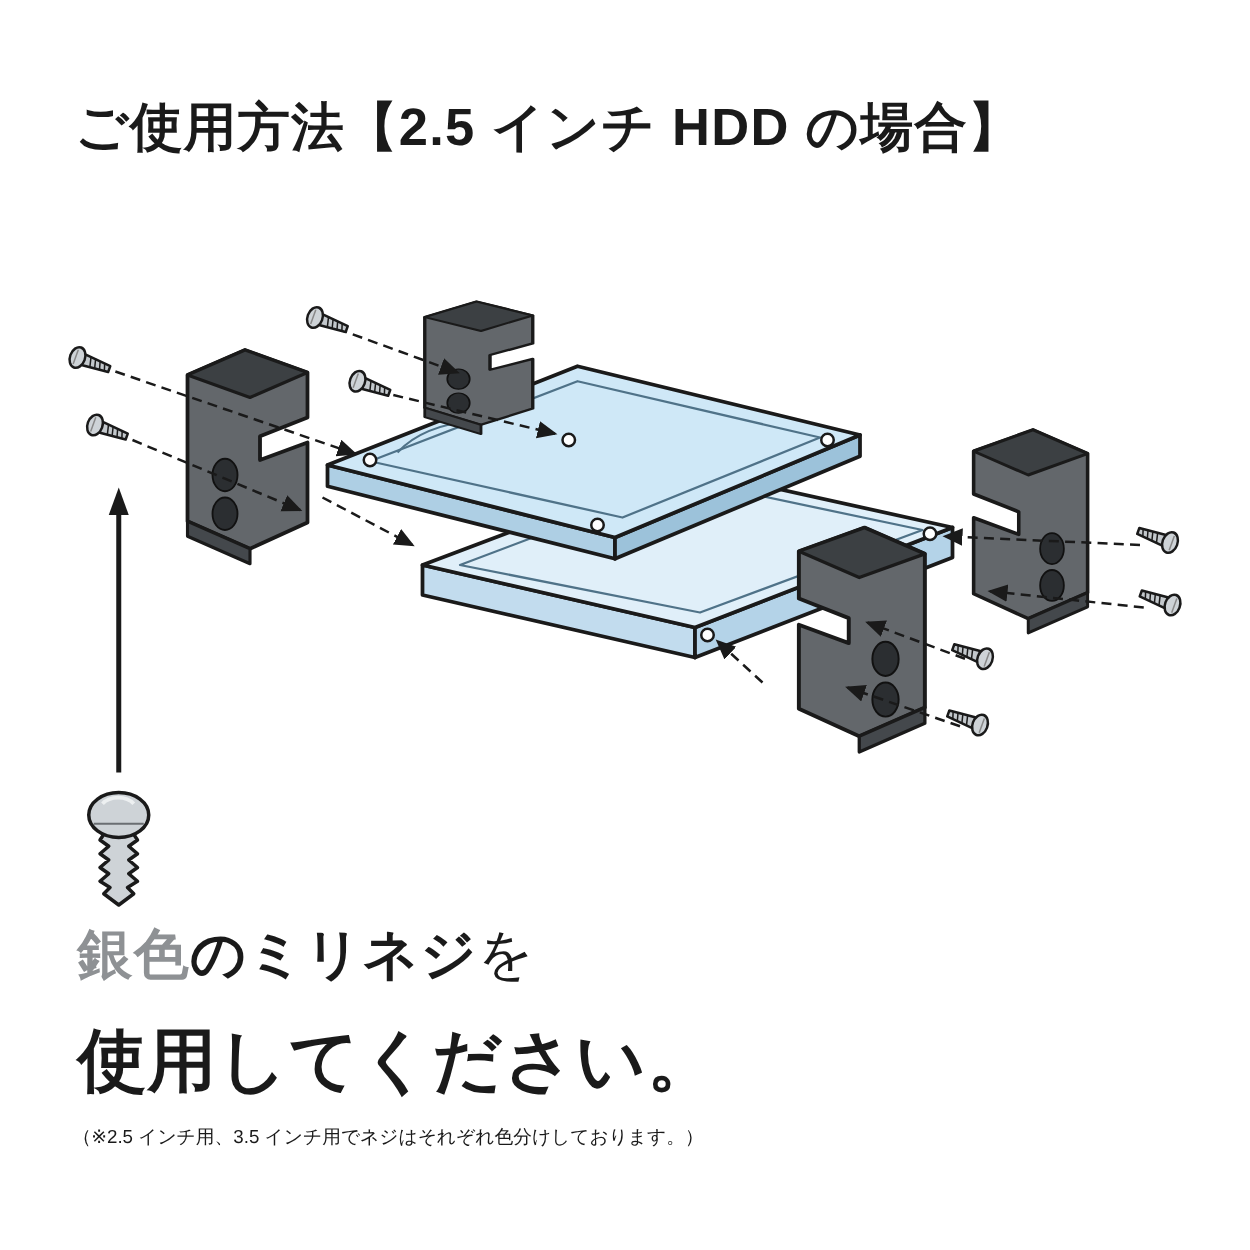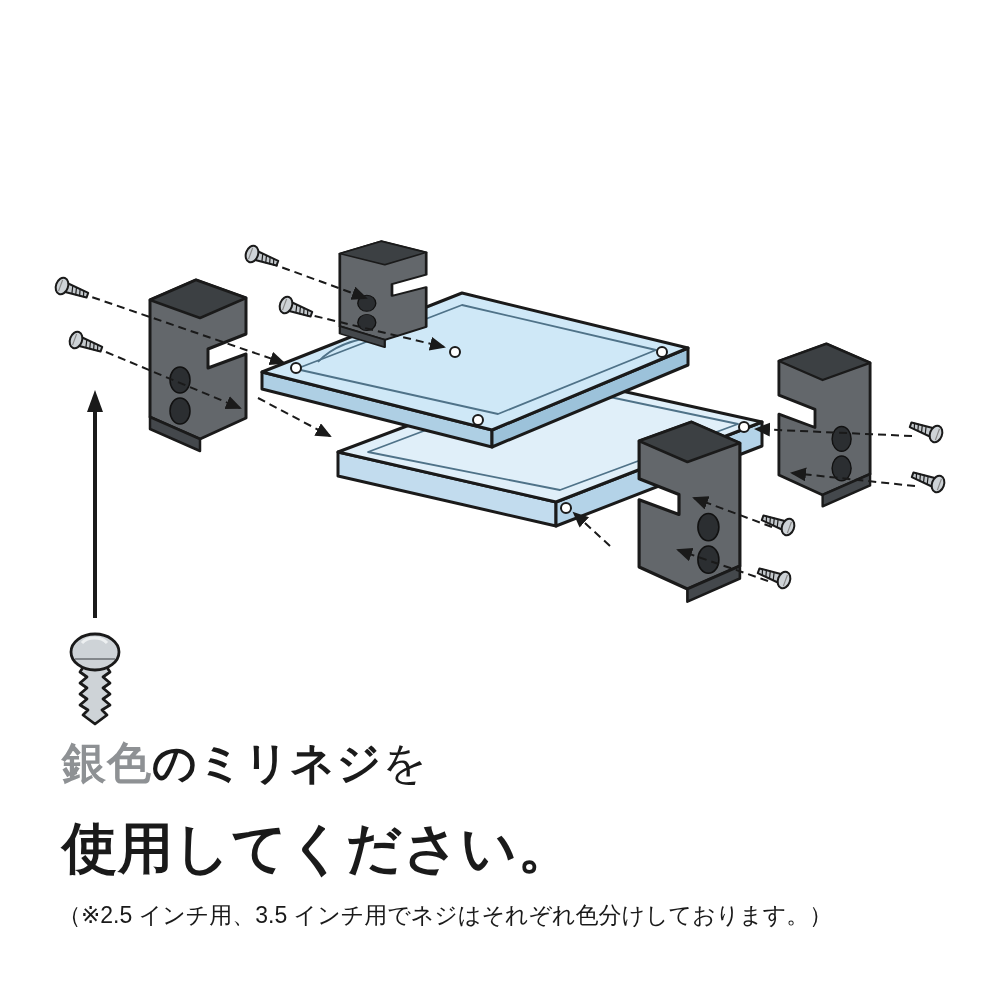--- a/index.html
+++ b/index.html
@@ -12,21 +12,21 @@
   }
   html,body{margin:0;padding:0;background:#fff;}
   body{font-family:"Liberation Sans","DejaVu Sans",sans-serif;color:#1a1a1a;}
   .page{position:relative;width:1000px;height:1000px;background:#fff;overflow:hidden;}
   .title{position:absolute;left:60px;top:74px;font-size:42px;font-weight:700;letter-spacing:1px;white-space:nowrap;}
   .diagram-svg{position:absolute;left:0;top:0;width:1000px;height:1000px;}
   .caption-line1{position:absolute;left:62px;top:734px;font-size:44px;font-weight:700;letter-spacing:1px;white-space:nowrap;}
   .caption-line1 .hl{color:var(--highlight_text);}
   .caption-line1 .reg{font-weight:400;}
   .caption-line2{position:absolute;left:62px;top:812px;font-size:55px;font-weight:700;letter-spacing:1px;white-space:nowrap;}
-  .caption-note{position:absolute;left:58px;top:900px;font-size:23px;font-weight:400;white-space:nowrap;}
+  .caption-note{position:absolute;left:58px;top:900px;font-size:15px;font-weight:400;white-space:nowrap;}
 
   
   .outl{stroke:var(--outline);stroke-width:3;stroke-linejoin:round;}
   .hdd-top-face{fill:var(--hdd_fill);}
   .hdd-top-front{fill:#aecfe4;}
   .hdd-top-side{fill:#9cc2da;}
   .hdd-bot-face{fill:var(--hdd_fill_light);}
   .hdd-bot-front{fill:#c2dcee;}
   .hdd-bot-side{fill:#b4d3e8;}
   .inner-line{fill:none;stroke:#4f7288;stroke-width:1.8;stroke-linejoin:round;}
@@ -40,20 +40,21 @@
   .guide{stroke:var(--outline);stroke-width:2;stroke-dasharray:8 5;fill:none;marker-end:url(#arrowhead);}
   .drive-hole{fill:#fff;stroke:var(--outline);stroke-width:2;}
   .big-screw-part{fill:var(--screw_fill);stroke:var(--outline);stroke-width:2.8;stroke-linejoin:round;}
   .pointer-arrow{stroke:var(--outline);stroke-width:4;}
 </style>
 </head>
 <body>
 
 <div class="page">
 
+  <div class="title">ご使用方法【2.5 インチ HDD の場合】</div>
 
   <svg class="diagram-svg" viewBox="0 0 1000 1000" xmlns="http://www.w3.org/2000/svg">
     <defs>
       <marker id="arrowhead" markerWidth="9" markerHeight="9" refX="7" refY="3.5" orient="auto">
         <path d="M0,0 L8,3.5 L0,7 Z" fill="#1a1a1a"></path>
       </marker>
 
       <g id="bracket-shape">
         <path class="bracket-body" d="M2,22 L48,2 L98,20 L98,56 L60,71 L60,90 L98,76 L98,140 L52,161 L2,139 Z"></path>
         <path class="bracket-top" d="M2,22 L48,2 L98,20 L52,40 Z"></path>

